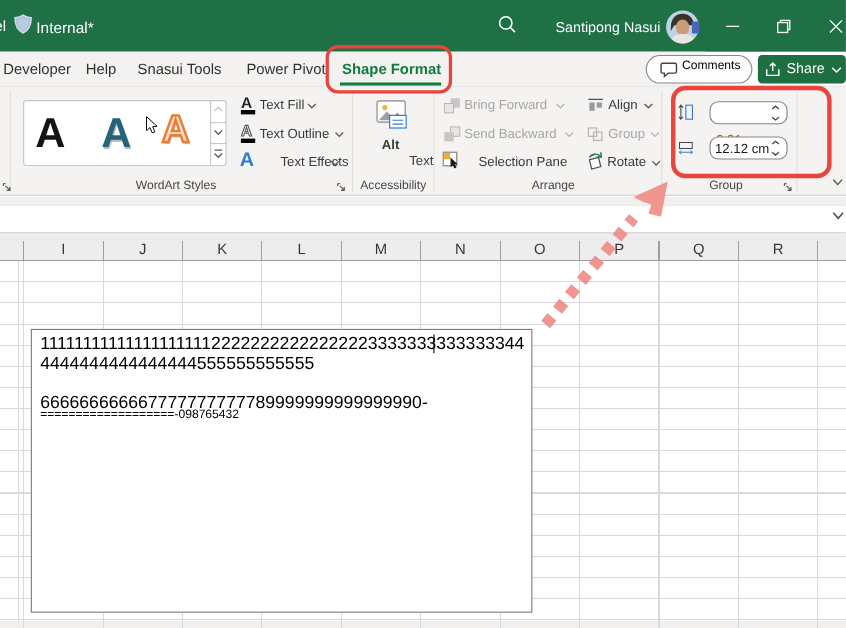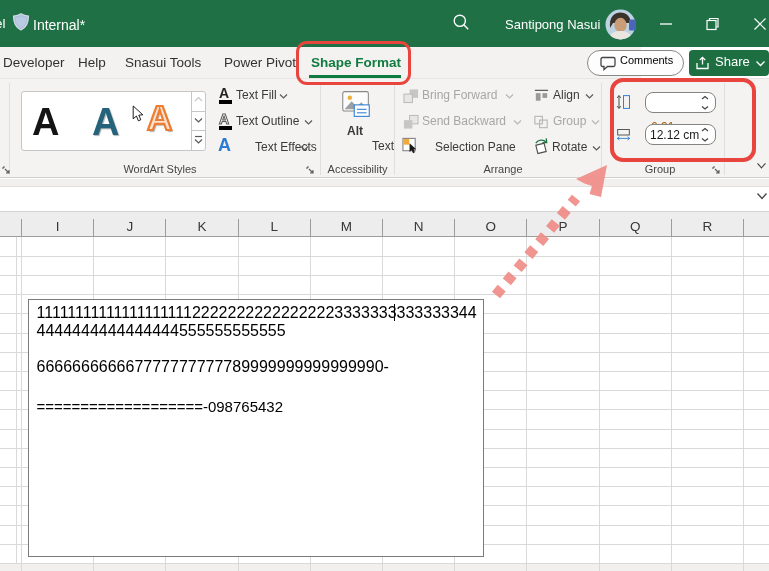--- a/index.html
+++ b/index.html
@@ -309,19 +309,19 @@
 <text x="346.4" y="19.5" font-family="Liberation Sans, sans-serif" font-size="13.5" fill="#383736" text-anchor="middle">M</text>
 <text x="418.6" y="19.5" font-family="Liberation Sans, sans-serif" font-size="13.5" fill="#383736" text-anchor="middle">N</text>
 <text x="490.8" y="19.5" font-family="Liberation Sans, sans-serif" font-size="13.5" fill="#383736" text-anchor="middle">O</text>
 <text x="563.0" y="19.5" font-family="Liberation Sans, sans-serif" font-size="13.5" fill="#383736" text-anchor="middle">P</text>
 <text x="635.2" y="19.5" font-family="Liberation Sans, sans-serif" font-size="13.5" fill="#383736" text-anchor="middle">Q</text>
 <text x="707.4" y="19.5" font-family="Liberation Sans, sans-serif" font-size="13.5" fill="#383736" text-anchor="middle">R</text>
 </svg>
 
 <div class="abs" id="textbox"></div>
 <div class="abs tline" style="left:36.5px;top:303.7px;">1111111111111111111122222222222222223333333333333344<br>4444444444444444555555555555<br><br>666666666667777777777789999999999999990-</div>
-<div class="abs tline" style="left:36.5px;top:398px;font-size:15px;">===================-098765432</div>
+<div class="abs tline" style="left:36.5px;top:368px;font-size:11px;">===================-098765432</div>
 <div class="abs" style="left:394px;top:303.5px;width:1.2px;height:17px;background:#000;"></div>
 
 <svg class="abs" style="left:460px;top:150px;" width="180" height="170" viewBox="0 0 180 170">
   <polygon points="147,15 116,29 124.5,33.5 132,36 129.5,44 141,47" fill="#ef8d88" opacity="0.93"></polygon>
   <line x1="36" y1="145" x2="116" y2="48" stroke="#ef8d88" stroke-width="10.5" stroke-dasharray="9 8" opacity="0.93"></line>
 </svg>
 
 </body></html>

